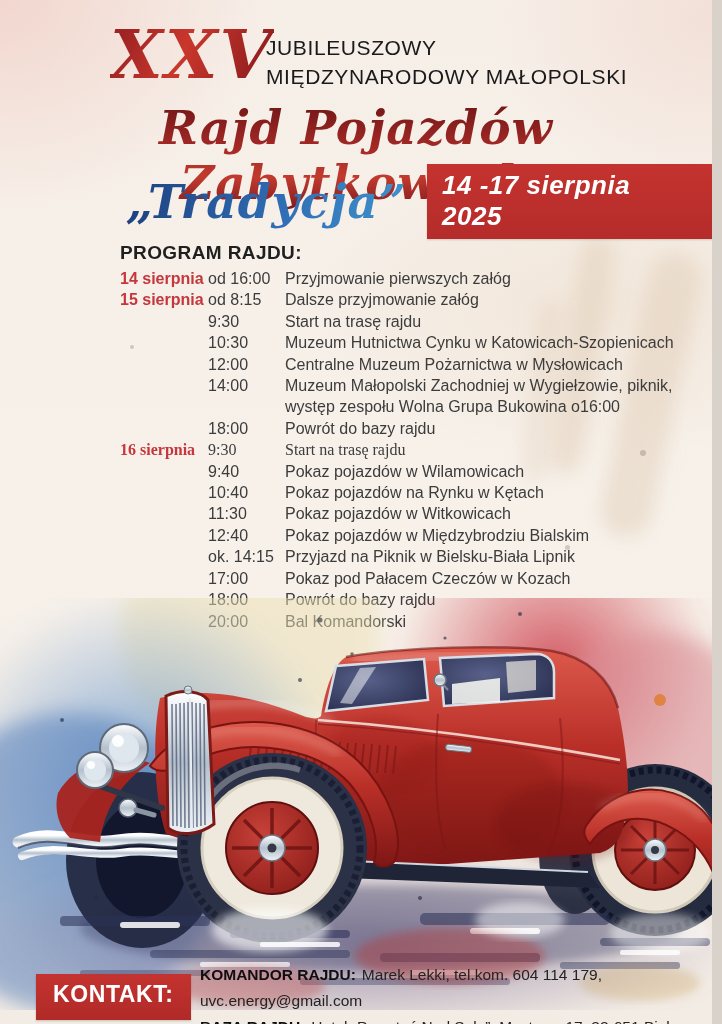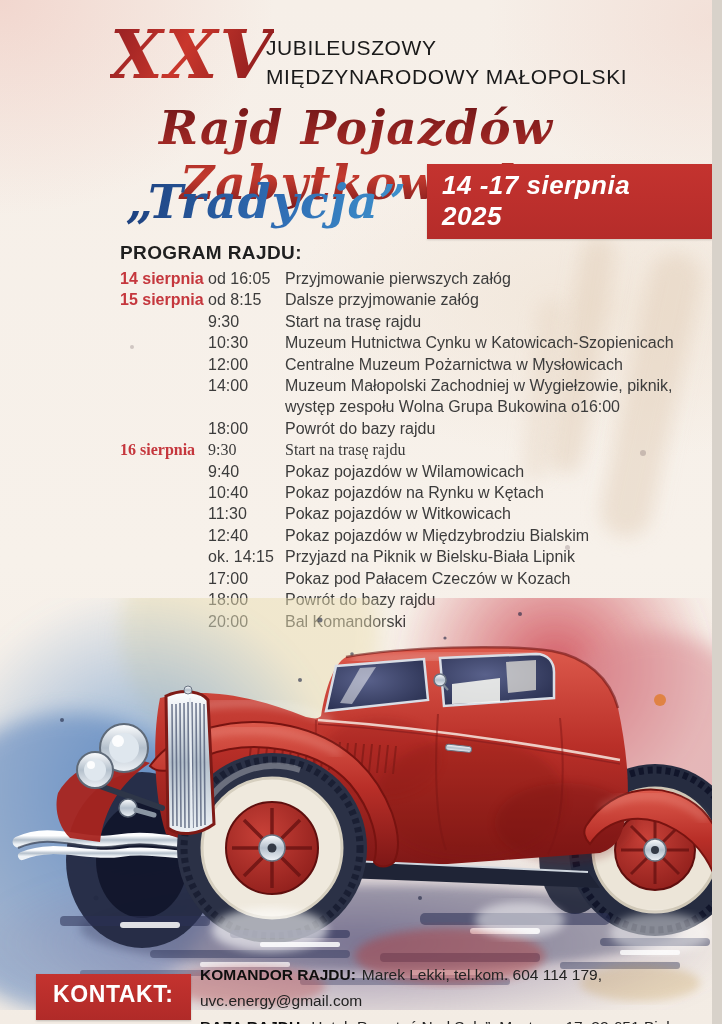--- a/index.html
+++ b/index.html
@@ -88,21 +88,21 @@
   <div class="main-title">Rajd Pojazdów Zabytkowych</div>
   <div class="quote-row">
     <span class="quote">„Tradycja”</span>
     <span class="date-badge">14 -17 sierpnia 2025</span>
   </div>
 
   <div class="program-heading">PROGRAM RAJDU:</div>
   <div class="program">
       <div class="prow">
         <span class="pdate">14 sierpnia</span>
-        <span class="ptime">od 16:05</span>
+        <span class="ptime">od 16:00</span>
         <span class="pdesc">Przyjmowanie pierwszych załóg</span>
       </div>
       <div class="prow">
         <span class="pdate">15 sierpnia</span>
         <span class="ptime">od 8:15</span>
         <span class="pdesc">Dalsze przyjmowanie załóg</span>
       </div>
       <div class="prow">
         <span class="pdate"></span>
         <span class="ptime">9:30</span>

